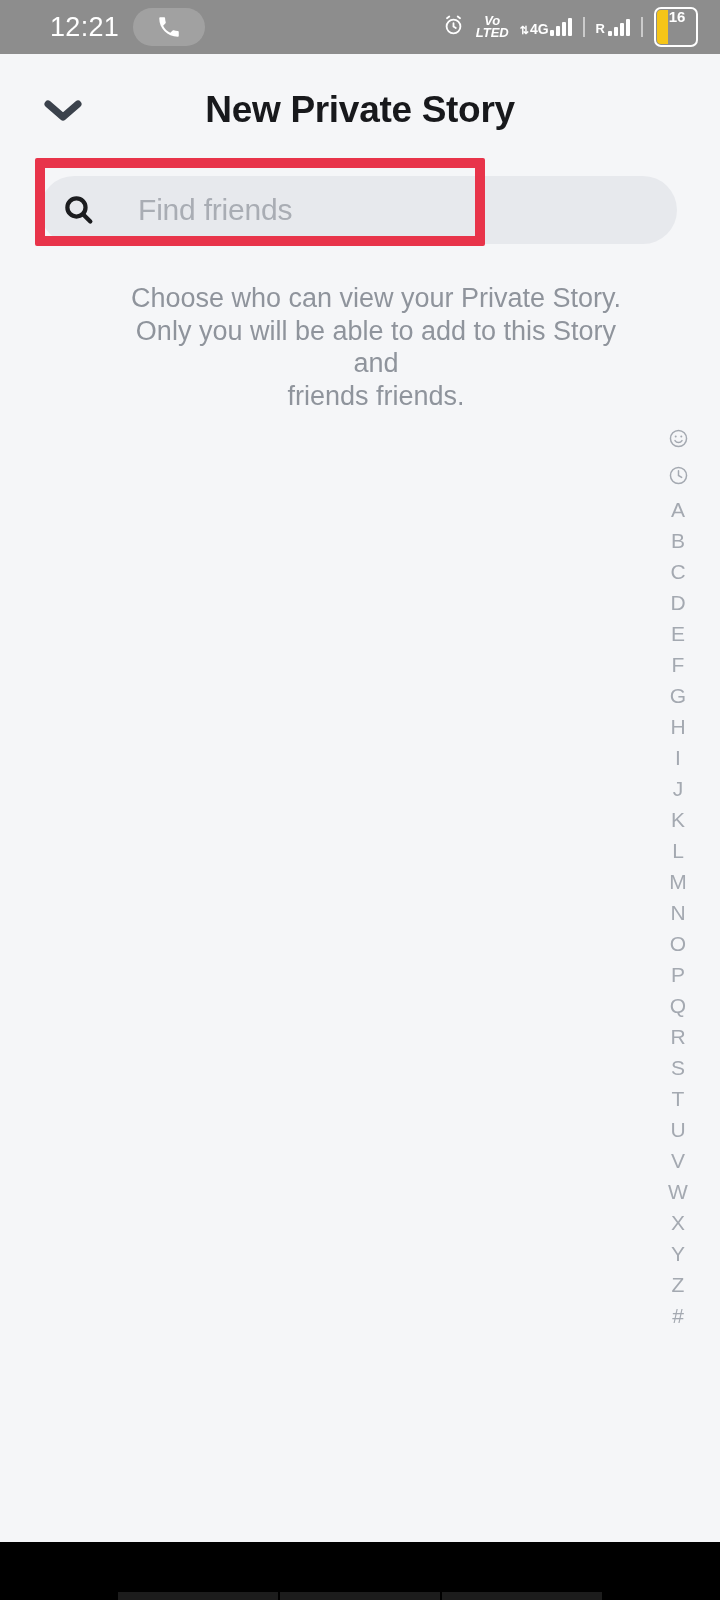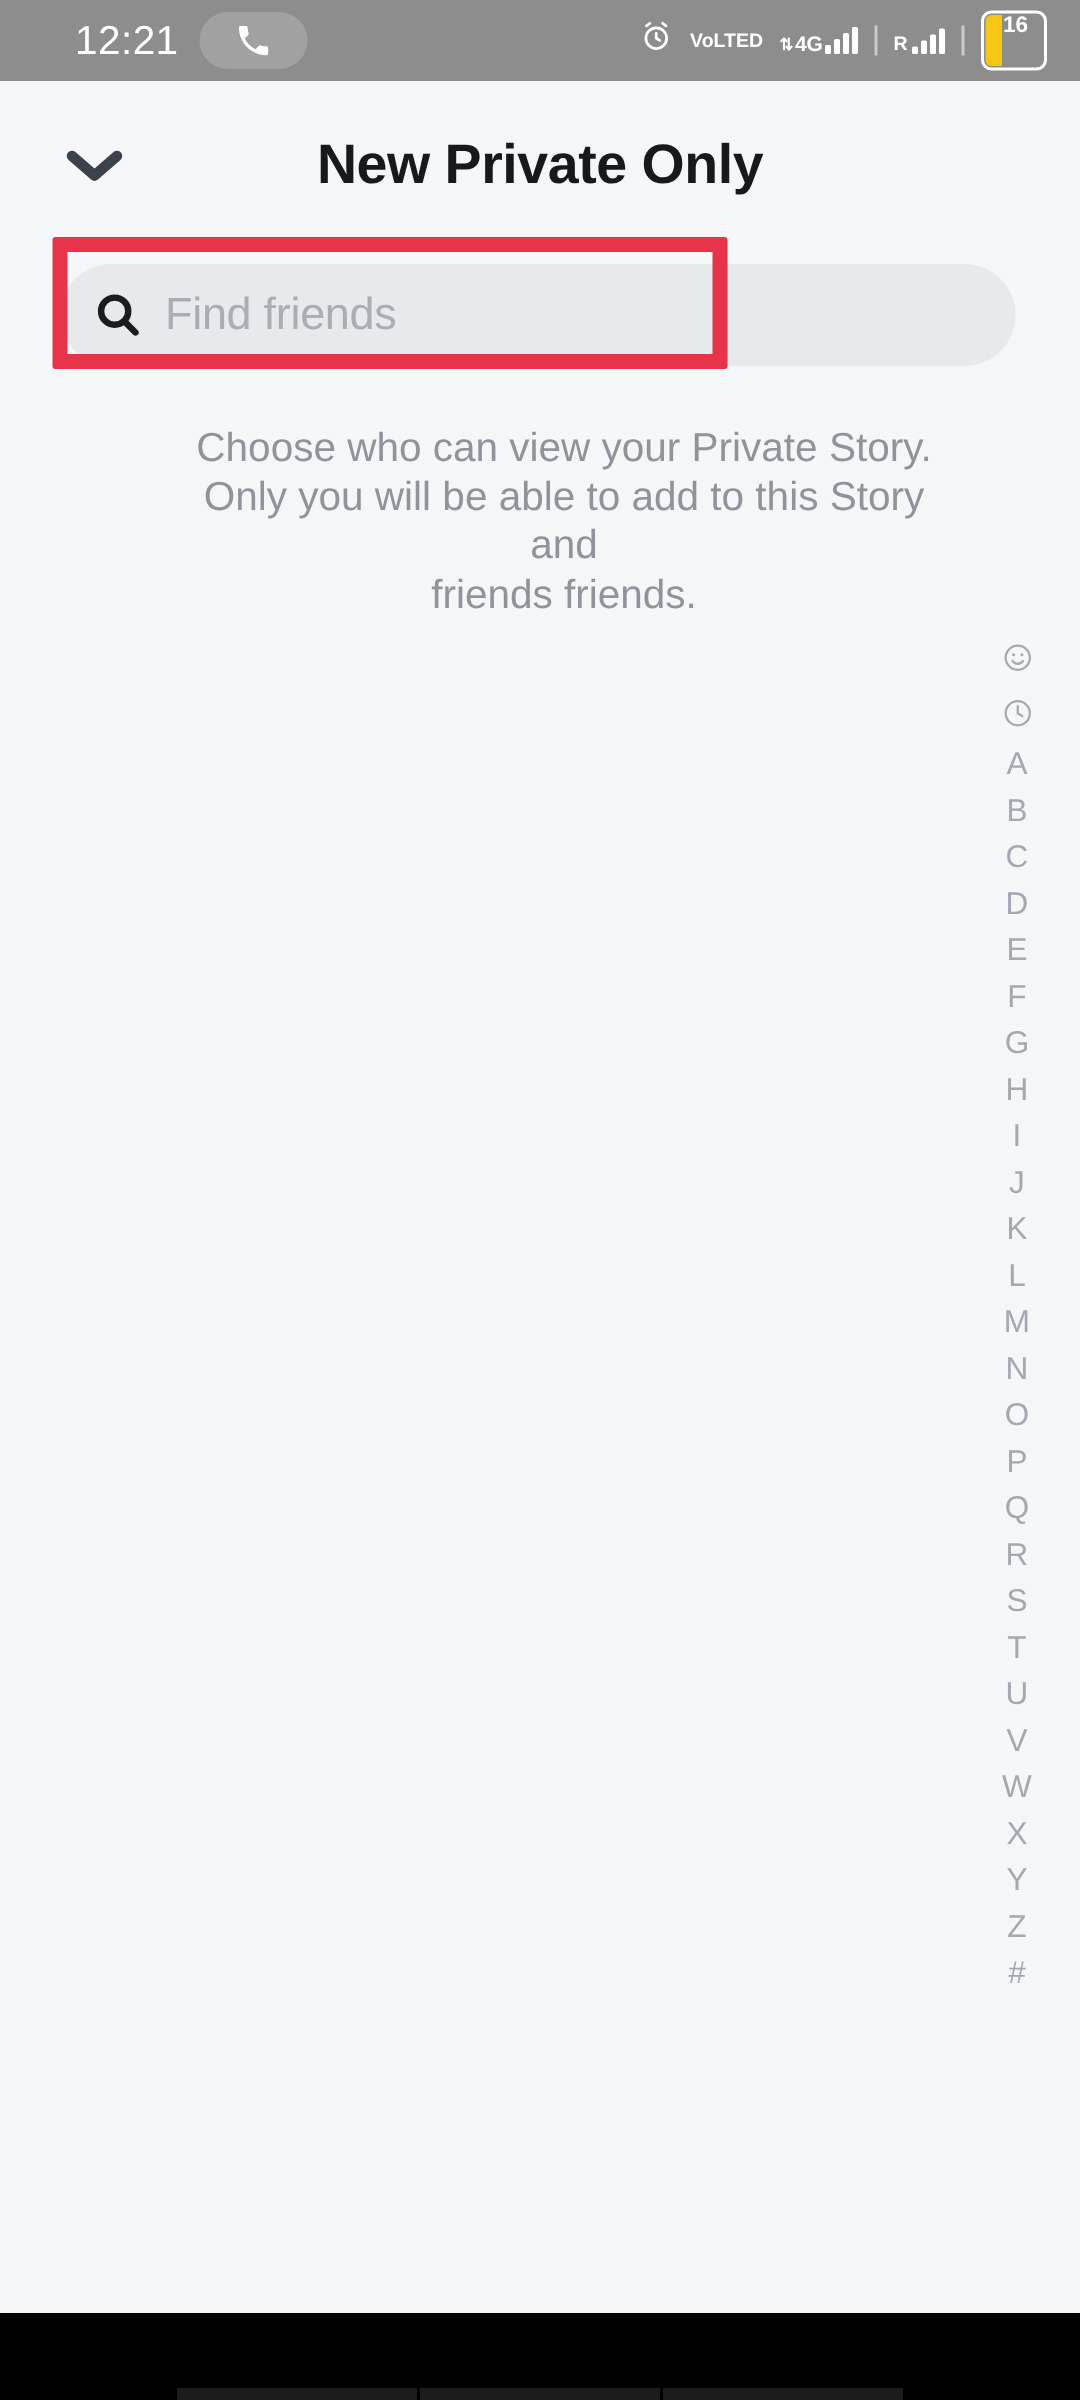--- a/index.html
+++ b/index.html
@@ -33,22 +33,22 @@
   }
   #phone-pill {
     width:72px; height:38px; border-radius:19px;
     background:rgba(255,255,255,0.18);
     display:flex; align-items:center; justify-content:center;
   }
   #status-right {
     margin-left:auto; display:flex; align-items:center; gap:11px;
   }
   .volte-stack {
-    display:flex; align-items:center;
-    line-height:0.92; color:#fff; font-weight:bold; font-size:13px;
+    display:flex; flex-direction:column; align-items:center;
+    line-height:0.92; color:#fff; font-weight:bold; font-size:13px;font-style:italic;
   }
   .net-group { display:flex; align-items:flex-end; gap:1px; }
   .net-label {
     display:flex; flex-direction:column; align-items:center;
     color:#fff; font-weight:bold; font-size:14px; line-height:1;
   }
   .bars { display:flex; align-items:flex-end; gap:2px; height:18px; }
   .bars i { display:block; width:4px; background:#fff; border-radius:1px; }
   .bars i:nth-child(1){height:6px;} .bars i:nth-child(2){height:10px;}
   .bars i:nth-child(3){height:14px;} .bars i:nth-child(4){height:18px;}
@@ -99,20 +99,21 @@
   #search-wrap {
     position:absolute; left:40px; top:176px;
     width:637px; height:68px;
   }
   #search-pill {
     position:absolute; left:0; top:0;
     width:637px; height:68px;
     background:#e7e9ed; border-radius:34px;
     display:flex; align-items:center;
     padding-left:22px;
+    gap:28px;
   }
   #search-icon { flex:0 0 auto; margin-right:14px; display:flex; }
   #search-input-text {
     font-size:30px; color:#a9adb4; letter-spacing:-0.2px;
   }
   
   #annotation-box {
     position:absolute; left:35px; top:158px;
     width:450px; height:88px;
     border:10px solid #e8344a;
@@ -221,21 +222,21 @@
       </span>
     </div>
   </div>
 
   <div id="header">
     <div id="back-chevron">
       <svg width="44" height="30" viewBox="0 0 44 30" fill="none" stroke="#3b424c" stroke-width="7" stroke-linecap="round" stroke-linejoin="round">
         <path d="M7 9 L22 22 L37 9"></path>
       </svg>
     </div>
-    <div id="page-title">New Private Only</div>
+    <div id="page-title">New Private Story</div>
   </div>
 
   <div id="search-wrap">
     <div id="search-pill">
       <span id="search-icon">
         <svg width="34" height="34" viewBox="0 0 24 24" fill="none" stroke="#1b1c1f" stroke-width="3" stroke-linecap="round">
           <circle cx="10.2" cy="10.2" r="6.4"></circle>
           <path d="M15.2 15.4 L20 20.2"></path>
         </svg>
       </span>

